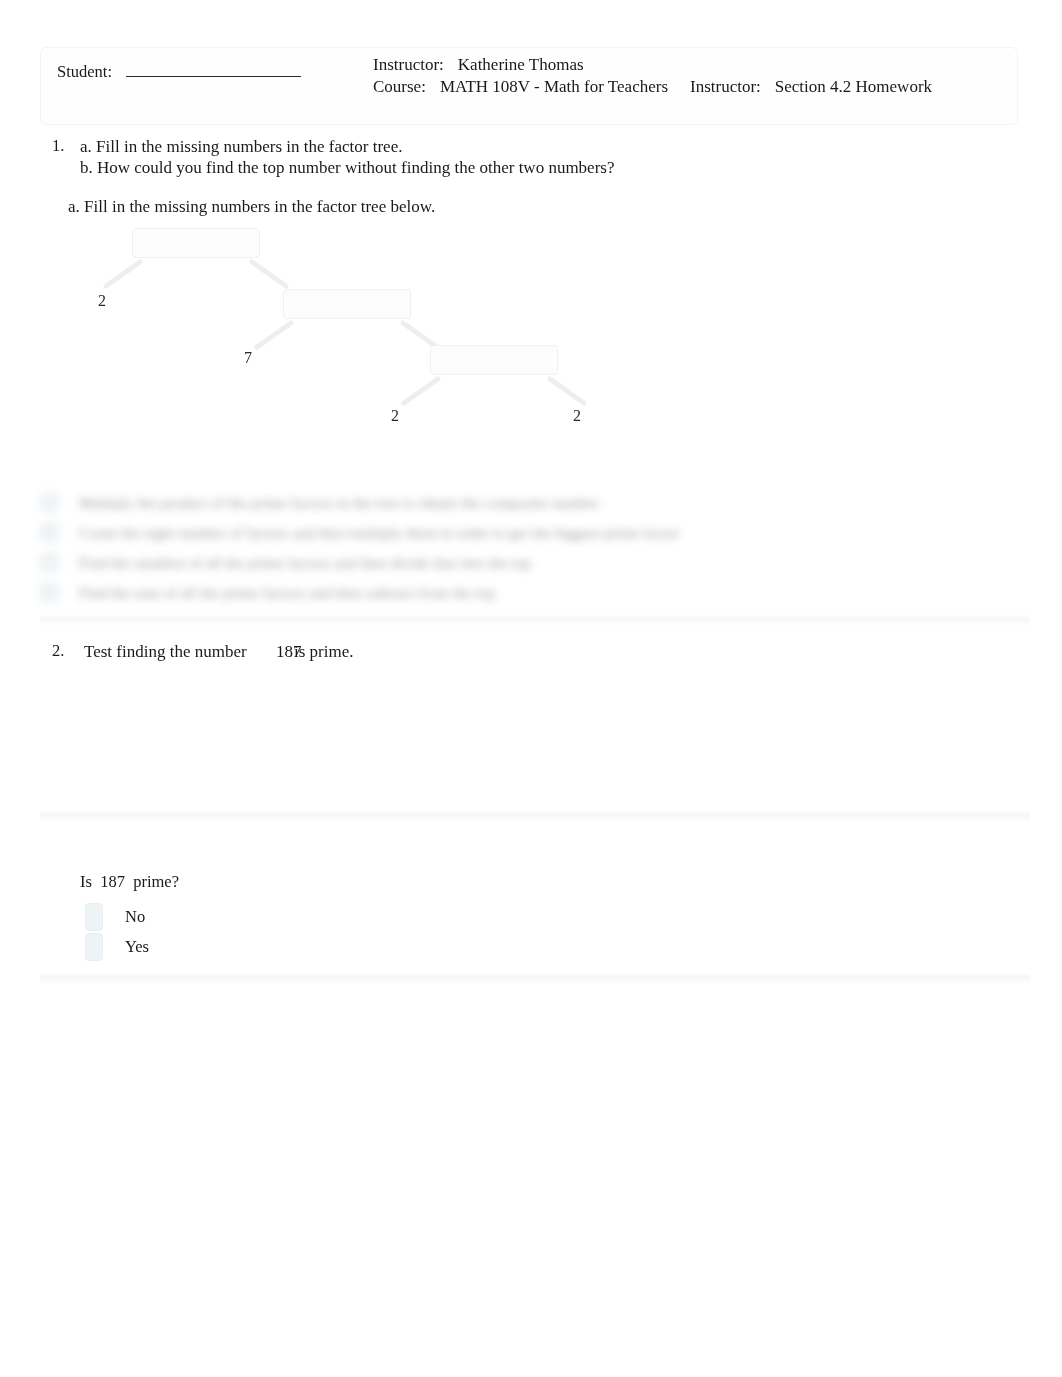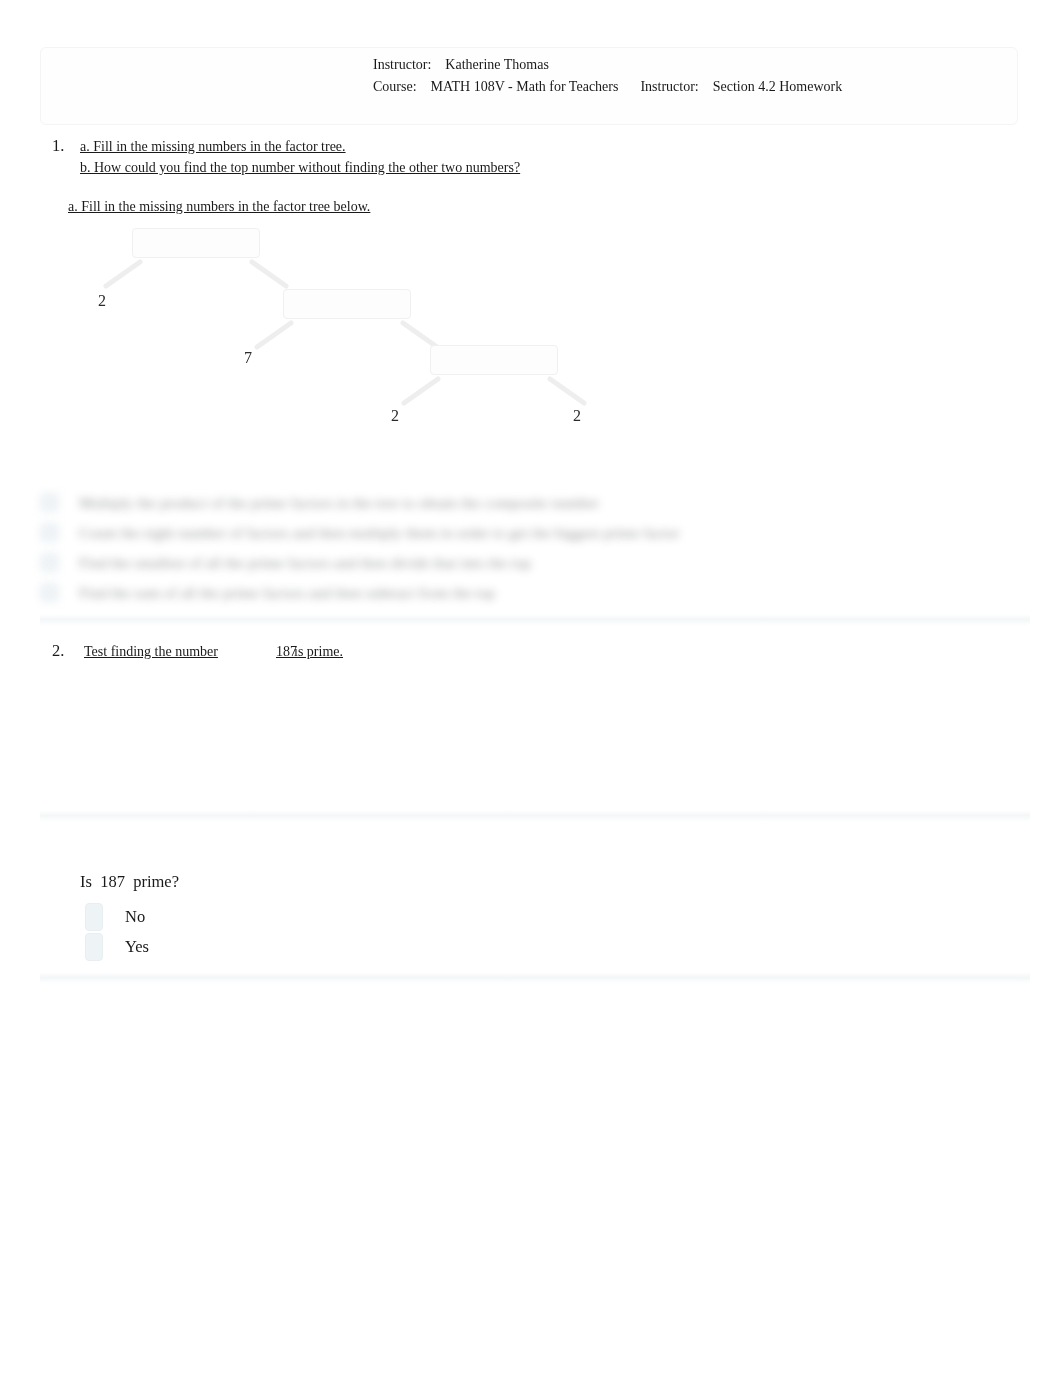--- a/index.html
+++ b/index.html
@@ -49,37 +49,36 @@
     height: 13px;
   }
   .rule-student { width: 175px; margin-left: 14px; }
   .rule-date { width: 185px; margin-left: 14px; }
 
   .hdr-right {
     position: absolute;
     left: 332px;
     top: 6px;
     width: 630px;
-    font-size: 14px;
+    font-size: 17px;
     line-height: 21.5px;
   }
   .hdr-right .line { white-space: nowrap; }
   .gap-sm { display: inline-block; width: 14px; }
   .gap-md { display: inline-block; width: 22px; }
 
   
   .qnum {
     position: absolute;
     font-size: 16.5px;
   }
   .qtext {
     position: absolute;
-    font-size: 14px;
+    font-size: 17px;
     line-height: 21px;
-    text-decoration: underline;
   }
 
   
   .tree {
     position: absolute;
     left: 80px;
     top: 220px;
     width: 540px;
     height: 220px;
   }
@@ -165,20 +164,24 @@
     font-size: 16.5px;
     color: #1a1a1a;
   }
 </style>
 </head>
 <body>
 
 <div class="header-box">
 
   <div class="hdr-left">
+    <div class="hdr-row">
+      <span class="hdr-label">Student:</span>
+      <span class="hdr-rule rule-student"></span>
+    </div>
   </div>
 
   <div class="hdr-right">
     <div class="line">
       <span>Instructor:</span><span class="gap-sm"></span><span>Katherine Thomas</span>
     </div>
     <div class="line">
       <span>Course:</span><span class="gap-sm"></span><span>MATH 108V - Math for Teachers</span><span class="gap-md"></span><span>Instructor:</span><span class="gap-sm"></span><span>Section 4.2 Homework</span>
     </div>
   </div>

